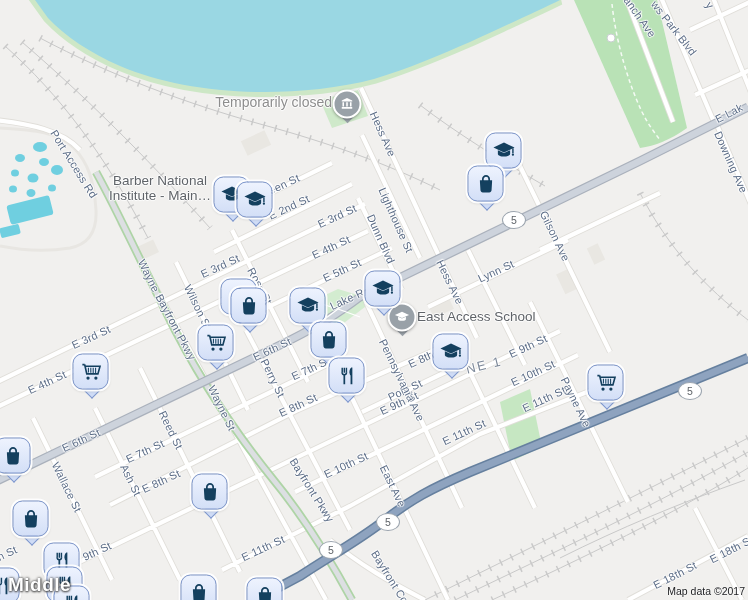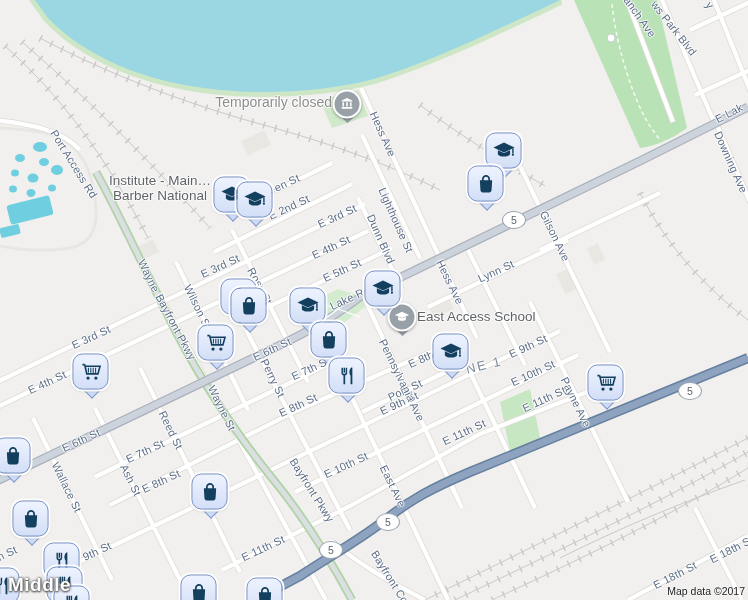--- a/index.html
+++ b/index.html
@@ -149,22 +149,22 @@
 
     <g stroke="#ffffff" stroke-width="1.3">
       <path d="M338 309 L312 301 M338 309 L352 294 M338 309 L360 317 M338 309 L322 321"></path>
     </g>
   </svg>
 
   <div class="poi-label lighthouse" style="left:182px;top:94px;">
     <div class="poi-status">Temporarily closed</div>
   </div>
   <div class="poi-label barber" style="left:95px;top:173px;">
+    <div class="poi-name">Barber National</div>
     <div class="poi-name">Institute - Main…</div>
-    <div class="poi-name">Barber National</div>
   </div>
   <div class="poi-label school" style="left:417px;top:309px;">
     <div class="poi-name">East Access School</div>
   </div>
   <div class="zone-label" style="left:484px;top:365px;">NE 1</div>
 
   <div class="google-logo">Middle</div>
   <div class="attribution">Map data ©2017</div>
 <div class="street-label" style="left: 284px; top: 184px; --r: -25deg;">een St</div>
     <div class="street-label" style="left: 289px; top: 207px; --r: -25deg;">E 2nd St</div>

